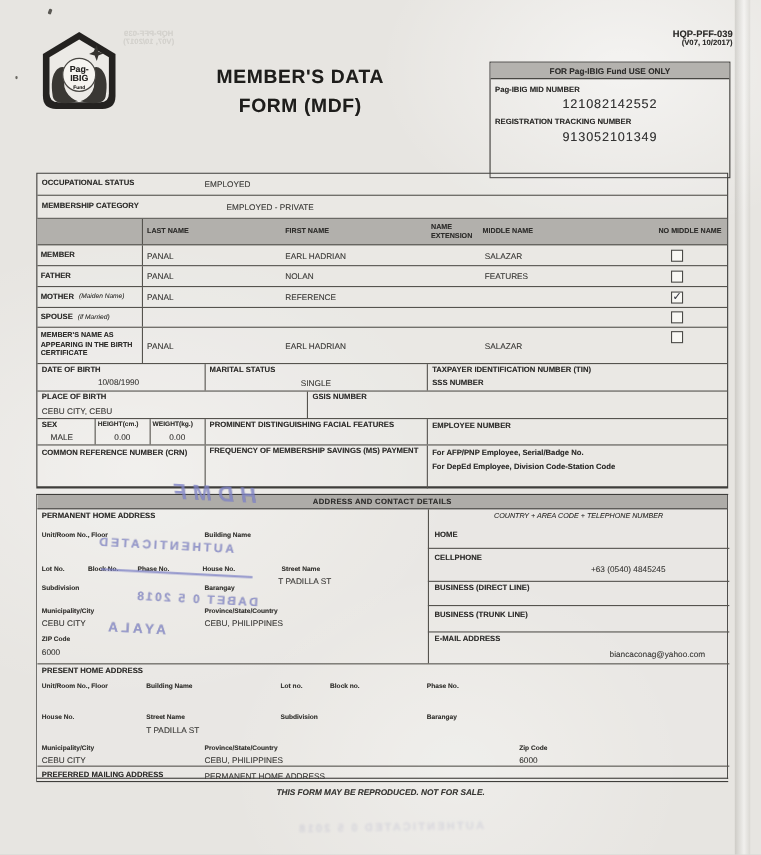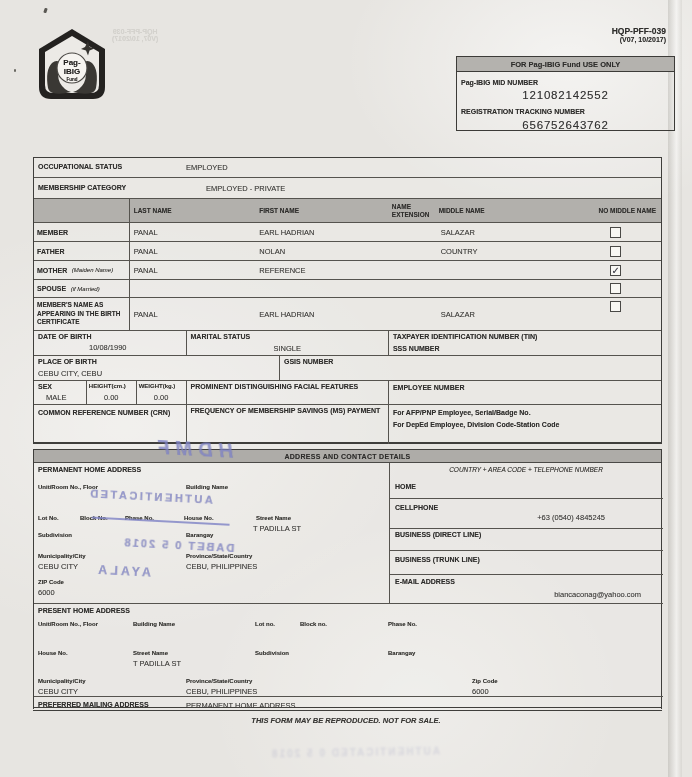--- a/index.html
+++ b/index.html
@@ -21,21 +21,21 @@
   .vl  { font-size:7.5px; color:#403f3c; white-space:nowrap; }
   .it  { font-style:italic; font-weight:normal; }
   .soft { text-shadow:0 0 .6px rgba(70,70,70,.45); }
 
   
   .title { left:148px; top:56px; width:250px; text-align:center;
     font-size:17.5px; font-weight:bold; letter-spacing:.6px; line-height:27px; color:#1e1d1b; }
   .codeblk { right:26px; top:26px; text-align:right; }
   .code1 { font-size:8.5px; font-weight:bold; }
   .code2 { font-size:7px; font-weight:bold; }
-  .usebox { left:456px; top:56px; width:219px; height:75px; border:1.5px solid #3c3b38; }
+  .usebox { left:445px; top:56px; width:219px; height:106px; border:1.5px solid #3c3b38; }
   .usebox .bar { height:15px; background:#b4b2ae; border-bottom:1.5px solid #3c3b38;
     display:flex; align-items:center; justify-content:center; font-size:7.5px; font-weight:bold; }
   .bignum { font-size:11.5px; letter-spacing:.8px; color:#333; text-align:center; width:100%; }
 
   
   .mt { left:33px; top:157px; width:629px; height:287px; border:1.5px solid #3f3e3b; border-bottom-width:2.5px; background:rgba(255,255,255,.12); }
   .row { position:relative; width:100%; border-bottom:1px solid #55534e; }
   .nrow { display:flex; align-items:stretch; }
   .ncell { display:flex; align-items:center; padding-left:4px; overflow:hidden; }
   .nlab { width:96px; border-right:1px solid #55534e; padding-left:3px; }
@@ -83,32 +83,36 @@
       <path d="M10 60 Q7 42 14 35 Q20 30 23 37 Q18 47 22 55 Q26 62 33 64 Q22 67 15 65 Q11 64 10 60 Z" fill="#3a3834"></path>
       <path d="M58 60 Q61 42 54 35 Q48 30 45 37 Q50 47 46 55 Q42 62 35 64 Q46 67 53 65 Q57 64 58 60 Z" fill="#3a3834"></path>
       <circle cx="34" cy="40" r="15" fill="#f6f4f0" stroke="#4a4844" stroke-width="1.2"></circle>
       <path d="M47 19 l3 -6 l1.5 6 l5 1.5 l-5 2 l-1.5 5 l-2 -5 l-5 -1.5 Z" fill="#35332f"></path>
       <text x="34" y="37" text-anchor="middle" font-size="8" font-weight="bold" fill="#242220" font-family="Liberation Sans, sans-serif">Pag-</text>
       <text x="34" y="46" text-anchor="middle" font-size="8" font-weight="bold" fill="#242220" font-family="Liberation Sans, sans-serif">IBIG</text>
       <text x="34" y="53" text-anchor="middle" font-size="4.5" font-weight="bold" fill="#242220" font-family="Liberation Sans, sans-serif">Fund</text>
     </svg>
   </div>
 
+  <div class="abs title">
+    <div>MEMBER'S DATA</div>
+    <div>FORM (MDF)</div>
+  </div>
 
   <div class="abs codeblk">
     <div class="code1">HQP-PFF-039</div>
     <div class="code2">(V07, 10/2017)</div>
   </div>
 
   <div class="abs usebox">
     <div class="bar">FOR Pag-IBIG Fund USE ONLY</div>
     <div class="abs lb" style="left:4px; top:22px;">Pag-IBIG MID NUMBER</div>
     <div class="abs bignum" style="left:0; top:32px;">121082142552</div>
     <div class="abs lb" style="left:4px; top:51px;">REGISTRATION TRACKING NUMBER</div>
-    <div class="abs bignum" style="left:0; top:62px;">656752643762</div>
+    <div class="abs bignum" style="left:0; top:62px;">913052101349</div>
   </div>
 
   <div class="abs mt">
 
     <div class="row" style="height:20px;">
       <div class="abs lb" style="left:4px; top:5px;">OCCUPATIONAL STATUS</div>
       <div class="abs vl" style="left:152px; top:5px;">EMPLOYED</div>
     </div>
 
     <div class="row" style="height:21px;">
@@ -134,21 +138,21 @@
       <div class="ncell" style="width:84px; padding-left:33px;">
         <span class="cb"></span>
       </div>
     </div>
 
     <div class="row nrow" style="height:19px;">
       <div class="ncell nlab lb">FATHER</div>
       <div class="ncell vl" style="width:126px;">PANAL</div>
       <div class="ncell vl" style="width:133px;text-align:right;">NOLAN</div>
       <div class="ncell vl" style="width:47px;"></div>
-      <div class="ncell vl" style="width:143px; padding-left:6px;">COUNTRY</div>
+      <div class="ncell vl" style="width:143px; padding-left:6px;">FEATURES</div>
       <div class="ncell" style="width:84px; padding-left:33px;">
         <span class="cb"></span>
       </div>
     </div>
 
     <div class="row nrow" style="height:19px;">
       <div class="ncell nlab">
         <span class="lb">MOTHER</span>&nbsp;<span class="lb6 it">(Maiden Name)</span>
       </div>
       <div class="ncell vl" style="width:126px;">PANAL</div>

